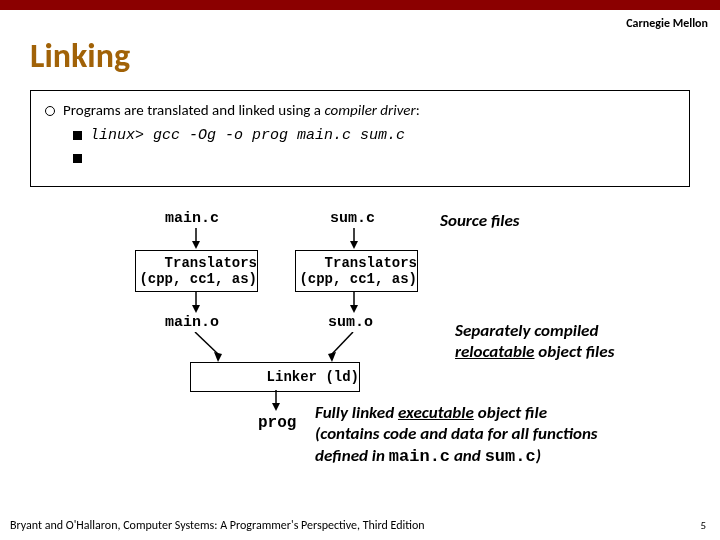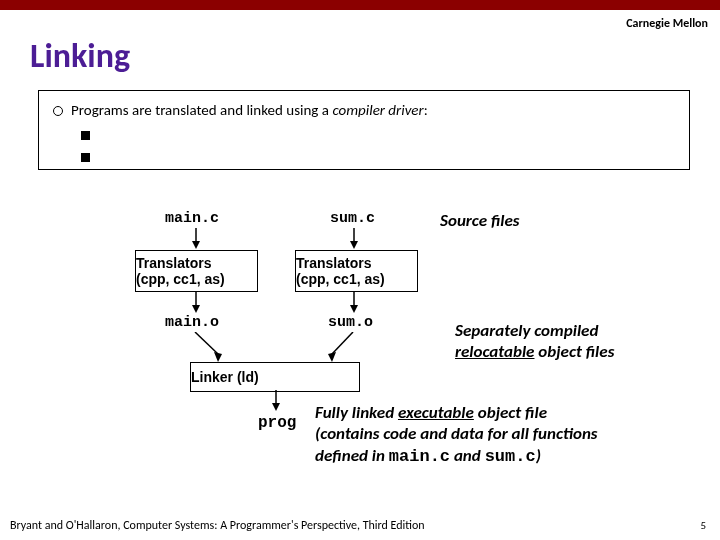--- a/index.html
+++ b/index.html
@@ -24,30 +24,29 @@
     font-weight: bold;
     font-size: 12px;
     color: #000;
   }
   .title {
     position: absolute;
     top: 35px;
     left: 30px;
     font-size: 34px;
     font-weight: bold;
-    color: #4c1d95;
+    color: #a16207;
   }
   .box {
     position: absolute;
     top: 90px;
     left: 30px;
     right: 30px;
     border: 1.5px solid #000;
-    padding: 10px 14px 4px 14px;
-    margin-left: 8px;
+    padding: 10px 14px 20px 14px;
   }
   .bullet-main {
     font-size: 15px;
     margin-bottom: 6px;
   }
   .hb { display:inline-block; width:10px; height:10px; border:1.5px solid #000; border-radius:50%; margin-right:8px; vertical-align: middle; }
   .driver { font-style: italic; }
   .sub { margin-left: 28px; font-size: 15px; margin-top: 4px; }
   .sq { display:inline-block; width:9px; height:9px; background:#000; margin-right:8px; vertical-align: middle; }
   .code { font-family: "Courier New", monospace; font-style: italic; }
@@ -62,22 +61,22 @@
     position: absolute;
     font-family: "Courier New", monospace;
     font-weight: bold;
     font-size: 15px;
     color: #000;
   }
   .tbox {
     position: absolute;
     border: 1.5px solid #000;
     background: #fff;
-    text-align: left;
-    font-family: Liberation Sans, sans-serif;
+    text-align: right;
+    font-family: Liberation Mono, monospace;
     font-weight: bold;
     font-size: 14px;
     padding: 4px 0;
   }
   .annot {
     position: absolute;
     font-family: Calibri, Arial, sans-serif;
     font-weight: bold;
     font-style: italic;
     font-size: 17px;
@@ -107,21 +106,21 @@
 
 <div class="redbar"></div>
 <div class="brand">Carnegie Mellon</div>
 <div class="title">Linking</div>
 
 <div class="box">
   <div class="bullet-main">
     <span class="hb"></span><span>Programs are translated and linked using a </span><span class="driver">compiler driver</span><span>:</span>
   </div>
   <div class="sub">
-    <span class="sq"></span>
+    <span class="sq"></span><span class="code">linux&gt; gcc -Og -o prog main.c sum.c</span>
   </div>
   <div class="sub">
     <span class="sq"></span>
   </div>
 </div>
 
 <div class="diagram">
 
   <div class="label" style="left:165px; top:0px;">main.c</div>
   <div class="label" style="left:330px; top:0px;">sum.c</div>

